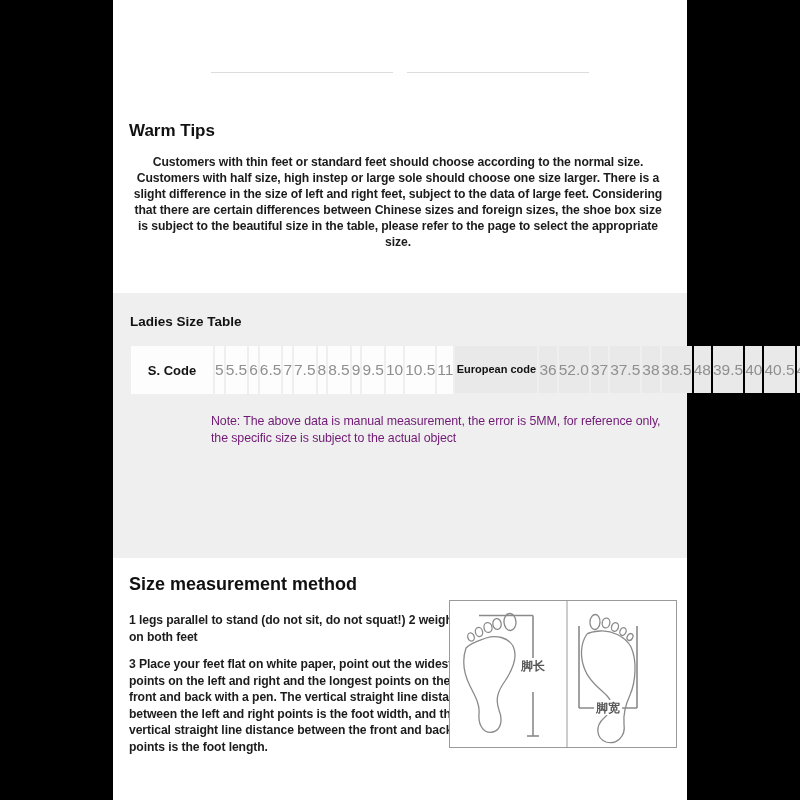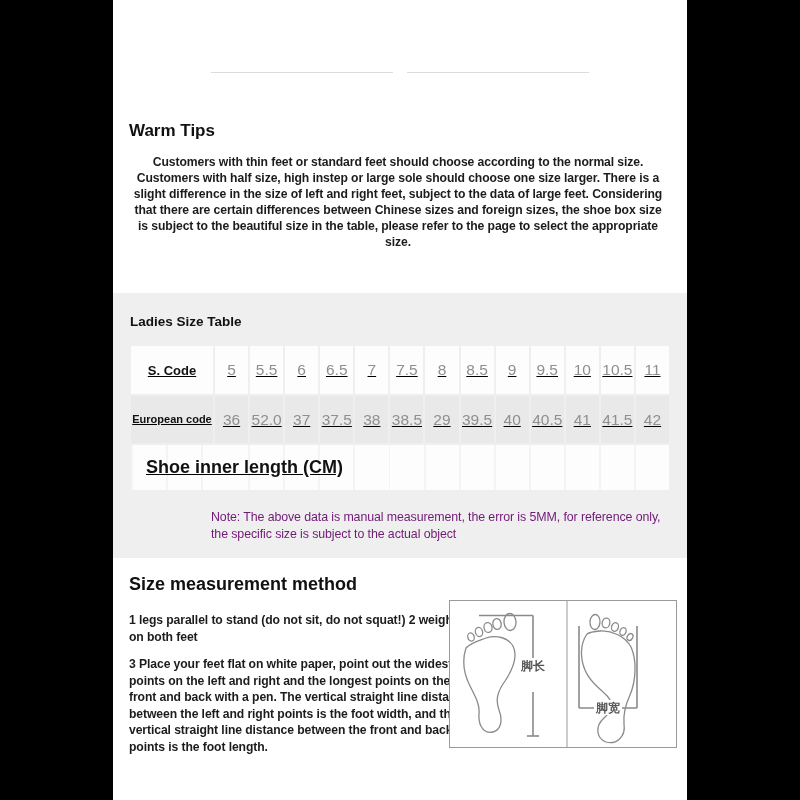--- a/index.html
+++ b/index.html
@@ -15,21 +15,21 @@
   .page-title { font-size:19px; font-weight:bold; color:#141414; letter-spacing:0.2px; }
 
   
   .warm-tips { padding:48px 20px 0 16px; }
   .warm-tips h2 { font-size:17px; font-weight:bold; color:#111; margin-bottom:13px; }
   .warm-tips p { font-size:12.2px; font-weight:bold; color:#1c1c1c; line-height:16px; letter-spacing:-0.1px;text-align:center; }
 
   
   .band { position:absolute; left:0; top:293px; width:574px; height:265px; background:#efefef; padding:21px 18px 0 18px; }
   .band h3 { font-size:13.5px; font-weight:bold; color:#111; margin-left:-1px; }
-  .size-table { margin-top:17px; display:flex; flex-direction:column; gap:2px;text-decoration:underline; }
+  .size-table { margin-top:17px; display:flex; flex-direction:row; gap:2px; }
   .trow { display:grid; grid-template-columns:82px repeat(13,1fr); column-gap:2px; }
   .trow .tcell { display:flex; align-items:center; justify-content:center; }
   .row-scode { height:48px; }
   .row-scode .tcell { background:#fdfdfd; }
   .row-euro { height:47px; }
   .row-euro .tcell { background:#e9e9e9; }
   .tlabel { font-size:13px; font-weight:bold; color:#111; text-align:center; }
   .row-euro .tlabel { font-size:11px; line-height:13px; }
   .tval { font-size:15.5px; color:#8f8f8f; }
   .row-inner { position:relative; height:45px; background:#fdfdfd; display:flex; align-items:center; }
@@ -91,21 +91,21 @@
             <div class="tcell tval">11</div>
           </div>
         <div class="trow row-euro">
             <div class="tcell tlabel">European code</div>
             <div class="tcell tval">36</div>
             <div class="tcell tval">52.0</div>
             <div class="tcell tval">37</div>
             <div class="tcell tval">37.5</div>
             <div class="tcell tval">38</div>
             <div class="tcell tval">38.5</div>
-            <div class="tcell tval">29</div>
+            <div class="tcell tval">48</div>
             <div class="tcell tval">39.5</div>
             <div class="tcell tval">40</div>
             <div class="tcell tval">40.5</div>
             <div class="tcell tval">41</div>
             <div class="tcell tval">41.5</div>
             <div class="tcell tval">42</div>
           </div>
         <div class="row-inner">
           <div class="col-lines"></div>
           <div class="inner-label">Shoe inner length (CM)</div>

